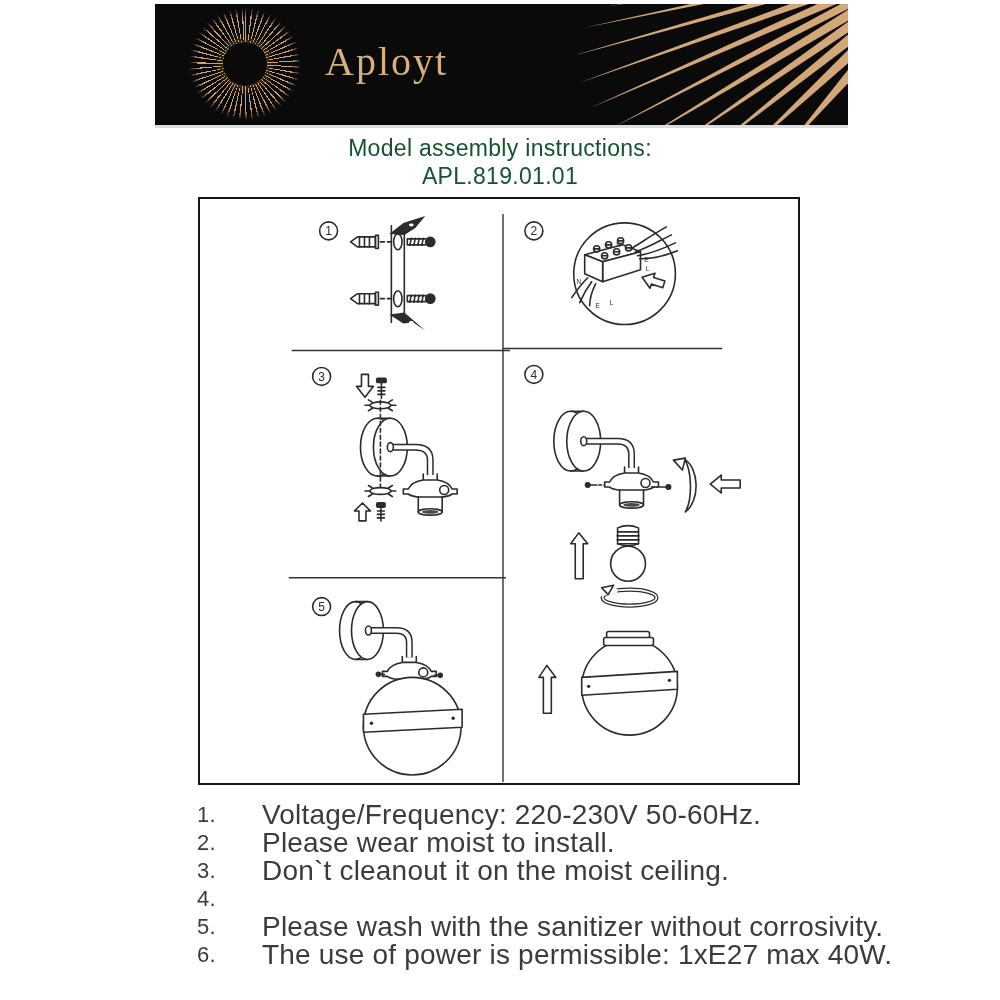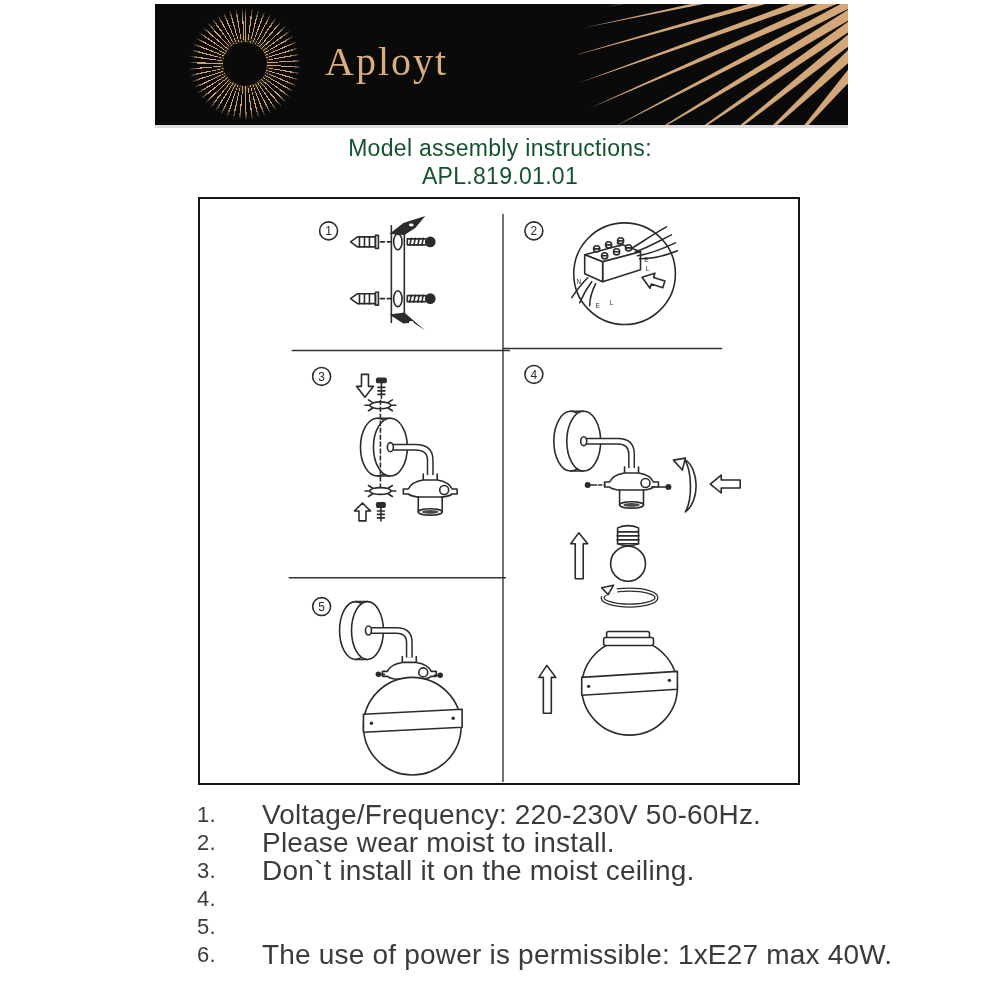--- a/index.html
+++ b/index.html
@@ -292,25 +292,26 @@
   <div class="instr-row">
     <span class="instr-num">1.</span>
     <span class="instr-text">Voltage/Frequency: 220-230V 50-60Hz.</span>
   </div>
   <div class="instr-row">
     <span class="instr-num">2.</span>
     <span class="instr-text">Please wear moist to install.</span>
   </div>
   <div class="instr-row">
     <span class="instr-num">3.</span>
-    <span class="instr-text">Don`t install it on the moist ceiling.</span>
+    <span class="instr-text">Don`t cleanout it on the moist ceiling.</span>
   </div>
   <div class="instr-row">
     <span class="instr-num">4.</span>
   </div>
   <div class="instr-row">
     <span class="instr-num">5.</span>
+    <span class="instr-text">Please wash with the sanitizer without corrosivity.</span>
   </div>
   <div class="instr-row">
     <span class="instr-num">6.</span>
     <span class="instr-text">The use of power is permissible: 1xE27 max 40W.</span>
   </div>
 </div>
 
 </body></html>

